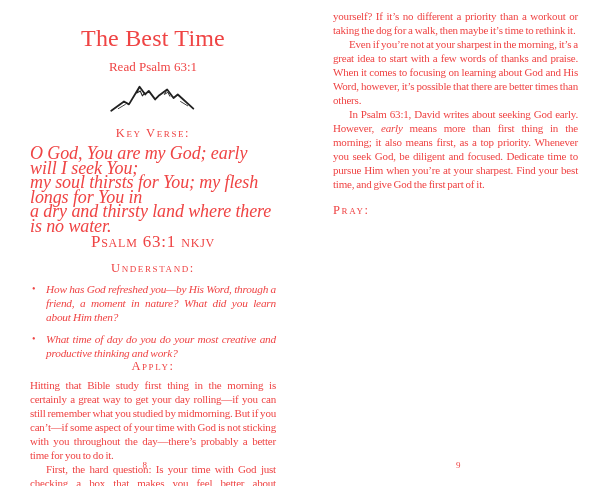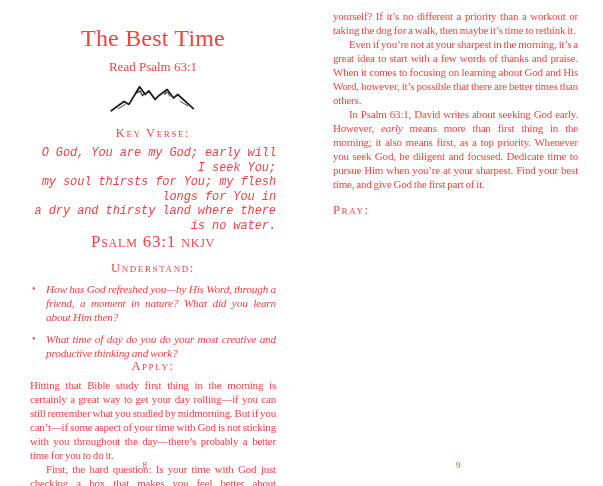--- a/index.html
+++ b/index.html
@@ -31,22 +31,22 @@
     font-variant: small-caps; font-size: 12.5px; letter-spacing: 1.6px;
     line-height: 13px; margin-top: 12px;
   }
   .kv-head { margin-top: 13px; }
   .und-head { margin-top: 14px; }
   .apply-head { margin-top: 0; }
   .pray-head { margin-top: 13px; text-align: left; }
 
   .c-lines { margin-top: 6px; }
   .c-lines .c-line {
-    font-style: italic; font-size: 12px; line-height: 14.5px;
-    letter-spacing: -0.1px; text-align: right; font-family: Liberation Mono, monospace;
+    font-style: italic; font-size: 18px; line-height: 14.5px;
+    letter-spacing: -0.1px; text-align: left;
   }
   .verse-ref {
     font-variant: small-caps; font-size: 17px; letter-spacing: 0.8px;
     line-height: 13px; margin-top: 2px;
   }
 
   .bullets { margin-top: 7px; text-align: left; }
   .bullet-row { display: flex; margin-top: 8px; }
   .bullet-row:first-child { margin-top: 0; }
   .bullet-glyph { width: 14px; flex: 0 0 14px; font-size: 10px; line-height: 14px; padding-left: 2px; }

